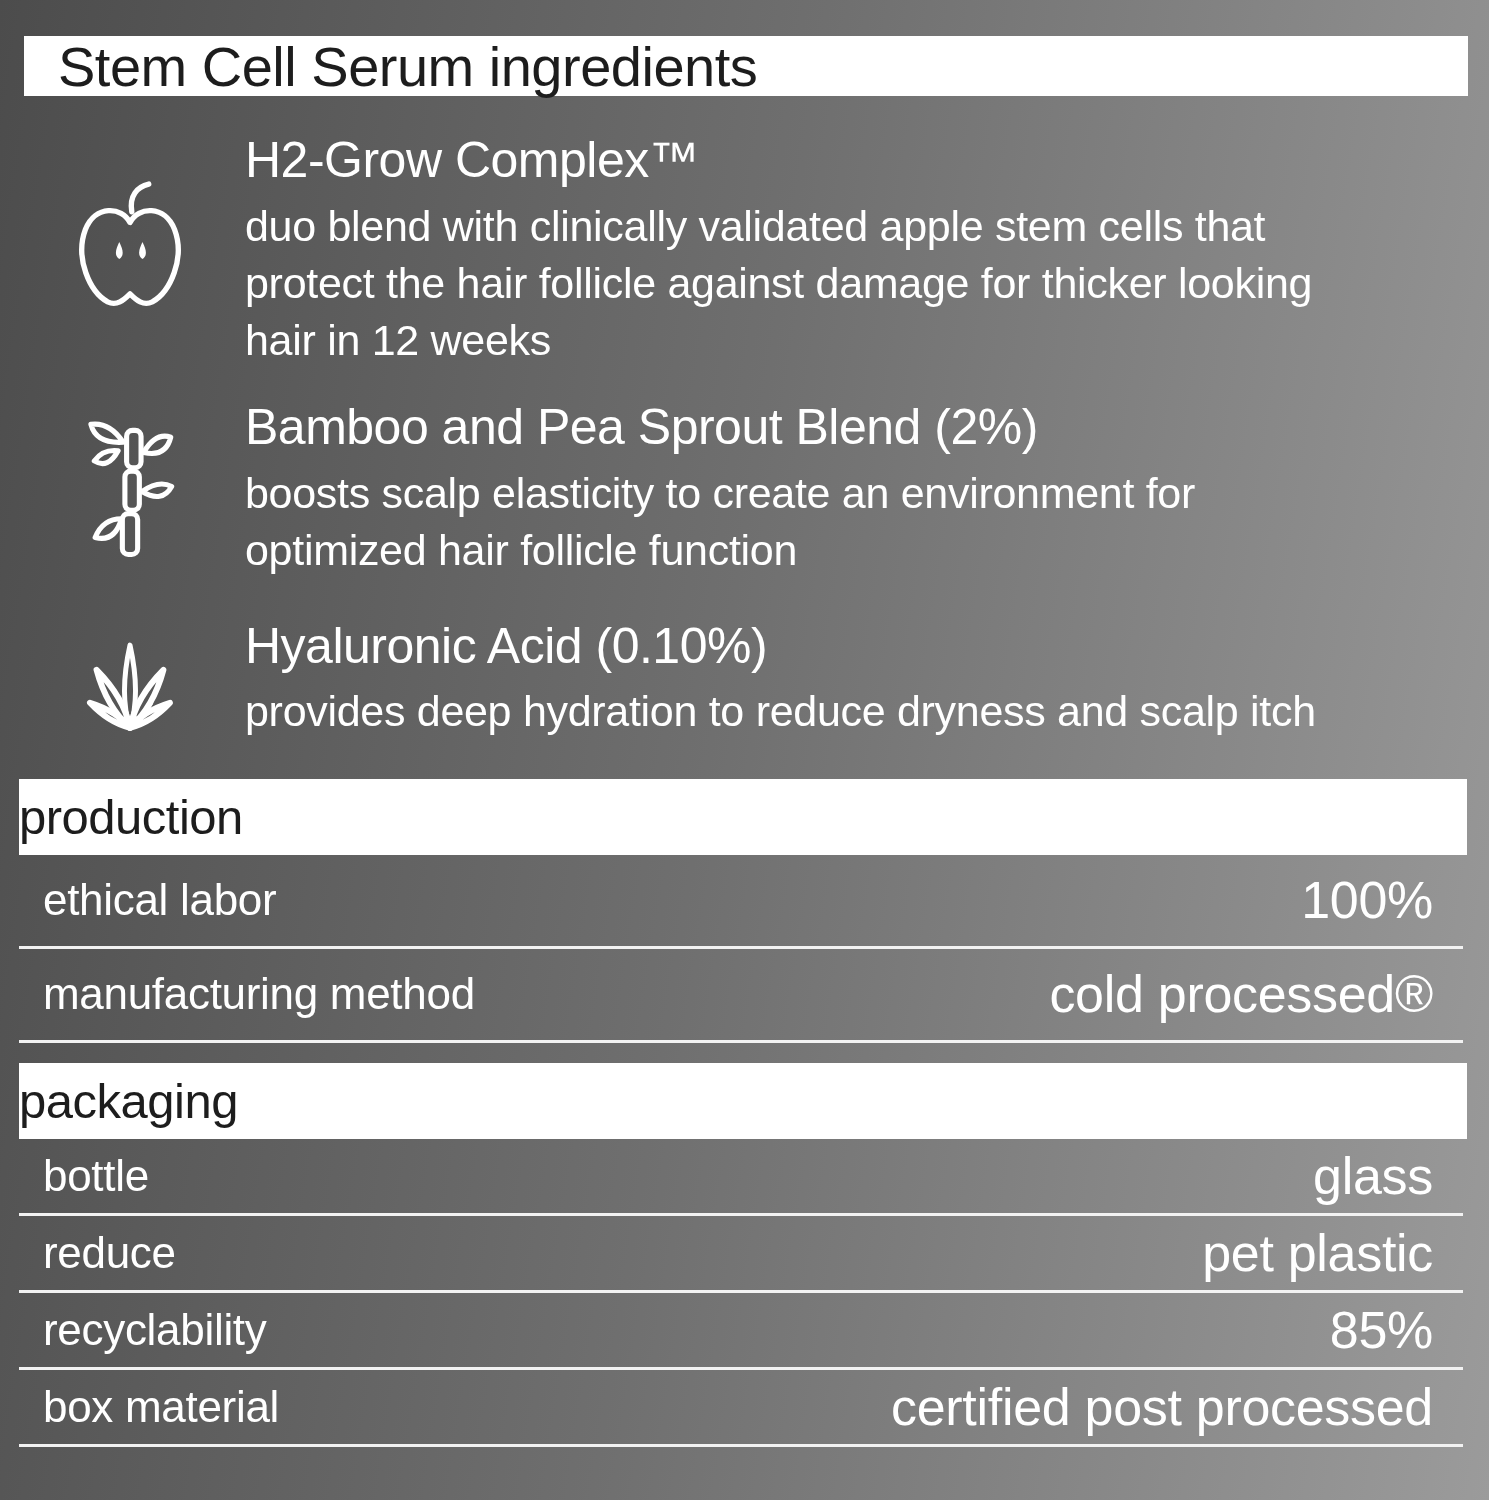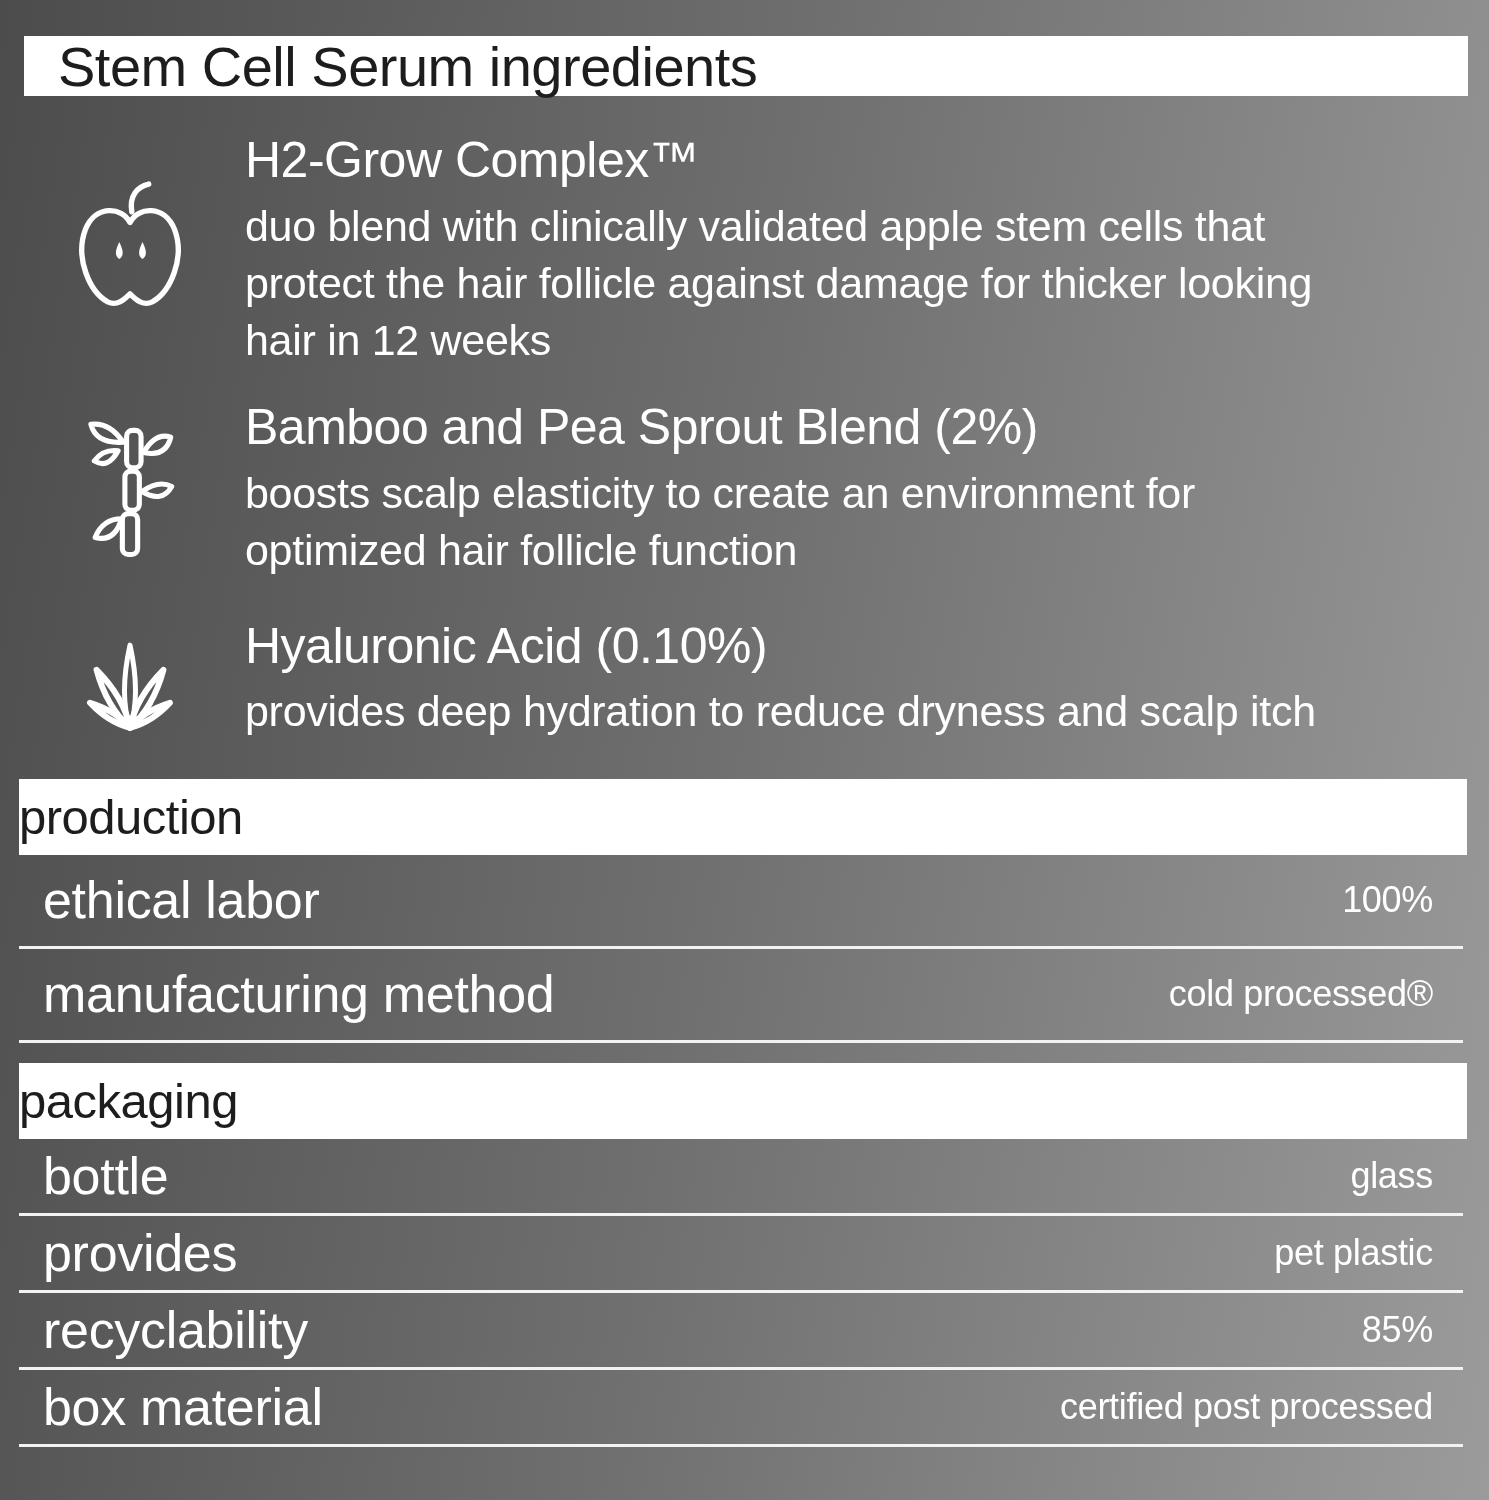--- a/index.html
+++ b/index.html
@@ -64,22 +64,22 @@
   }
   .section-bar.packaging{margin-top:20px;}
   
   .row{
     display:flex;justify-content:space-between;align-items:center;
     margin:0 26px 0 19px;
     border-bottom:3px solid var(--divider);
   }
   .rows-production .row{height:94px;}
   .rows-packaging .row{height:77px;}
-  .row .label{font-size:52px;padding-left:24px;letter-spacing:-0.3px;}
-  .row .value{font-size:36px;padding-right:30px;letter-spacing:-0.3px;text-align:right;}
+  .row .label{font-size:44px;padding-left:24px;letter-spacing:-0.3px;}
+  .row .value{font-size:52px;padding-right:30px;letter-spacing:-0.3px;text-align:right;}
   
   .icon-box svg{display:block;}
 </style>
 </head>
 <body>
 
 <div class="canvas">
 
   <header class="title-bar">
     <h1>Stem Cell Serum ingredients</h1>
@@ -164,21 +164,21 @@
   <section>
     <div class="section-bar packaging">
       <h2>packaging</h2>
     </div>
     <div class="rows-packaging">
       <div class="row">
         <span class="label">bottle</span>
         <span class="value">glass</span>
       </div>
       <div class="row">
-        <span class="label">provides</span>
+        <span class="label">reduce</span>
         <span class="value">pet plastic</span>
       </div>
       <div class="row">
         <span class="label">recyclability</span>
         <span class="value">85%</span>
       </div>
       <div class="row">
         <span class="label">box material</span>
         <span class="value">certified post processed</span>
       </div>

